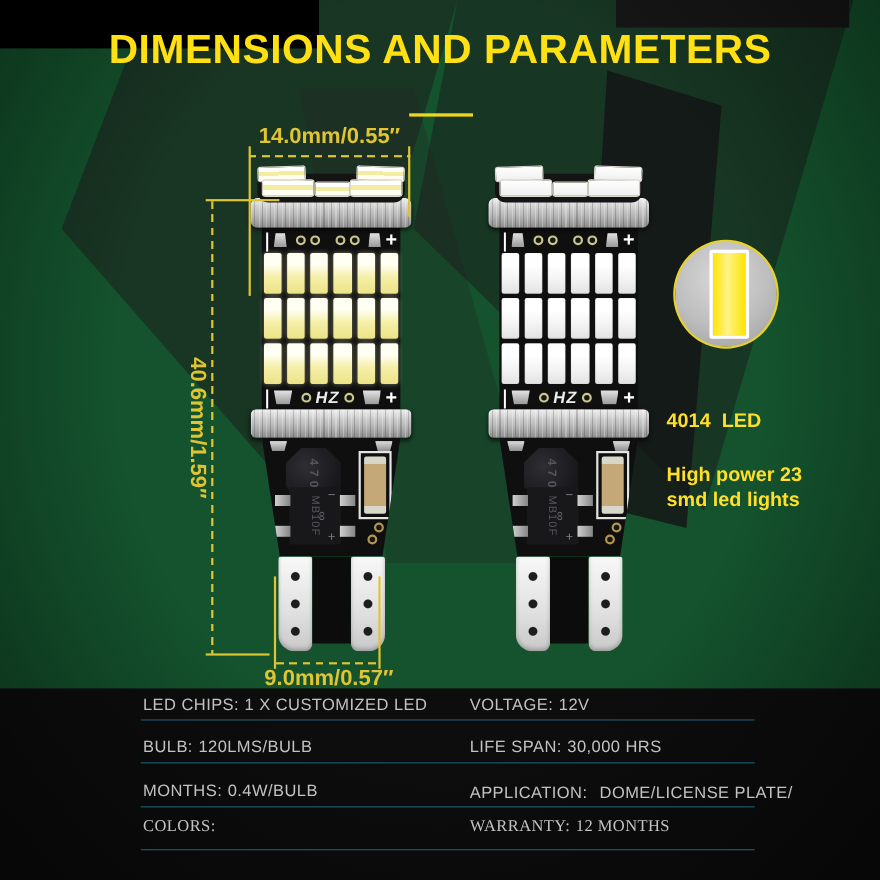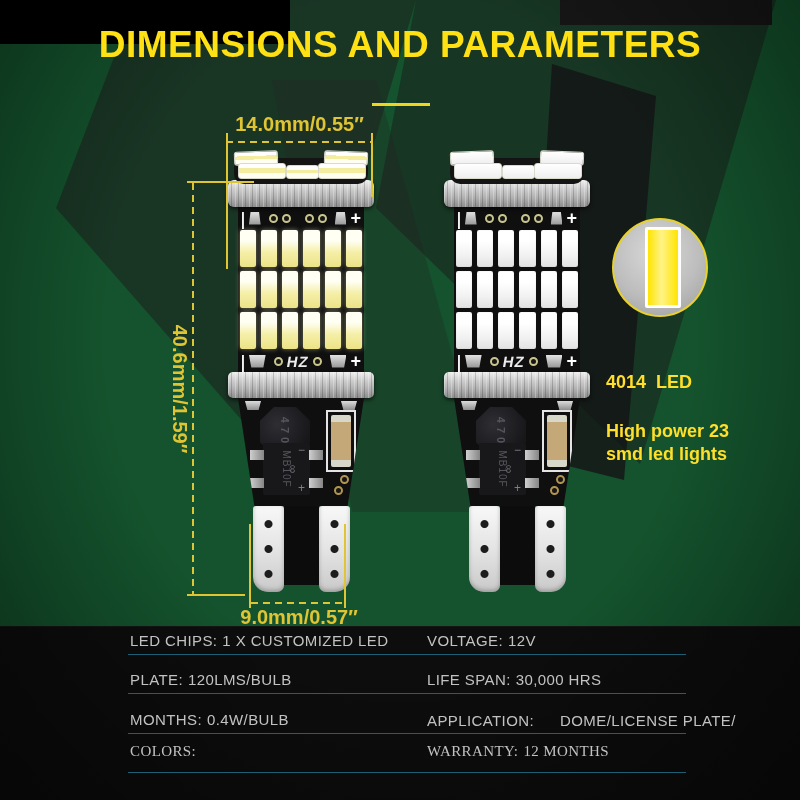--- a/index.html
+++ b/index.html
@@ -135,21 +135,21 @@
 
   
   .spec-table { position:absolute; left:128px; top:628px; width:558px; z-index:3;
     color:#c2c2c2; font-size:15px; letter-spacing:.4px; }
   .spec-row { position:relative; border-bottom:1px solid #1e5f73; }
   .spec-row.r1 { height:27px; } .spec-row.r2 { height:39px; }
   .spec-row.r3 { height:40px; } .spec-row.r4 { height:39px;font-family:Liberation Serif, serif; }
   .cell-l { position:absolute; left:2px; bottom:5px; white-space:nowrap; }
   .cell-r { position:absolute; left:299px; bottom:5px; white-space:nowrap; }
   .spec-row .lbl { margin-right:5px; }
-  .cell-r.app { bottom:4px; display:flex; align-items:center; gap:21px; }
+  .cell-r.app { bottom:4px; display:flex; align-items:center; gap:6px; }
   .val2 { display:inline-flex; flex-direction:row; line-height:1.05; }
   .spec-row.r4 .cell-l, .spec-row.r4 .cell-r { bottom:12px; }
 </style>
 </head>
 <body>
 
 <div id="stage">
 
   <div class="bgshape bg1"></div>
   <div class="bgshape bg2"></div>
@@ -272,21 +272,21 @@
     <div class="spec-row r1">
       <div class="cell-l">
         <span class="lbl">LED CHIPS:</span><span class="val">1 X CUSTOMIZED LED</span>
       </div>
       <div class="cell-r">
         <span class="lbl">VOLTAGE:</span><span class="val">12V</span>
       </div>
     </div>
     <div class="spec-row r2">
       <div class="cell-l">
-        <span class="lbl">PLATE:</span><span class="val">120LMS/BULB</span>
+        <span class="lbl">BULB:</span><span class="val">120LMS/BULB</span>
       </div>
       <div class="cell-r">
         <span class="lbl">LIFE SPAN:</span><span class="val">30,000 HRS</span>
       </div>
     </div>
     <div class="spec-row r3">
       <div class="cell-l">
         <span class="lbl">MONTHS:</span><span class="val">0.4W/BULB</span>
       </div>
       <div class="cell-r app">

